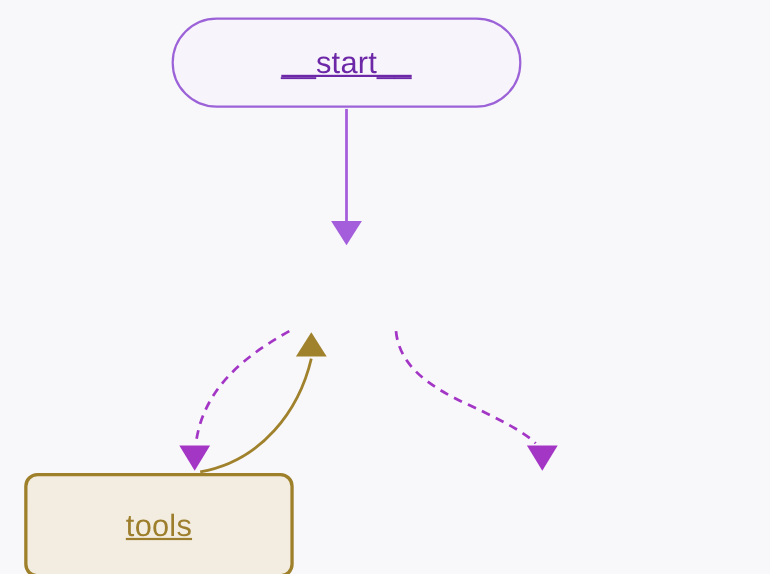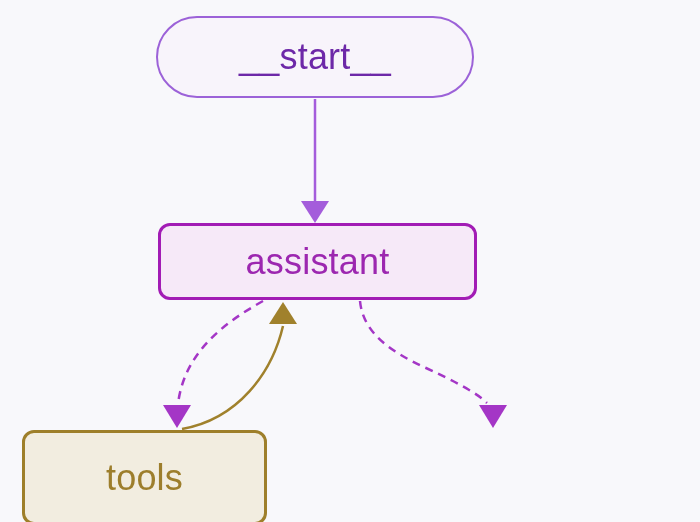--- a/index.html
+++ b/index.html
@@ -21,23 +21,24 @@
     top: 0;
     width: 700px;
     height: 522px;
   }
   .node {
     position: absolute;
     box-sizing: border-box;
     display: flex;
     align-items: center;
     justify-content: center;
-    font-size: 36px;
+    font-size: 28px;
     letter-spacing: 0.2px;
     border-style: solid;
+    text-decoration: underline;
   }
   .stadium {
     border-width: 2.5px;
     border-radius: 42px;
   }
   .rect {
     border-width: 3px;
     border-radius: 12px;
   }
   .node-start     { left: 156px; top: 16px;  width: 318px; height: 82px; }
@@ -62,22 +63,19 @@
     <polygon points="269,324 297,324 283,302" fill="#a0812c"></polygon>
 
     <path d="M360,301 C363,333 391,352 426,368 C456,382 477,393 487,403" stroke-width="2.5" stroke-dasharray="8,6" stroke="#a436c6"></path>
     <polygon points="479,405 507,405 493,428" fill="#a436c6"></polygon>
   </svg>
 
   <div class="node stadium node-start" style="border-color: rgb(156, 98, 216); background-color: rgb(248, 244, 251); color: rgb(109, 40, 168);">
     <span>__start__</span>
   </div>
 
-  <div class="node rect node-assistant" style="border-color: rgb(162, 28, 181); background-color: rgb(246, 233, 248); color: rgb(156, 39, 176);">
-    <span>assistant</span>
-  </div>
 
   <div class="node rect node-tools" style="border-color: rgb(158, 127, 42); background-color: rgb(242, 237, 224); color: rgb(157, 126, 44);">
     <span>tools</span>
   </div>
 
 
 </div>
 
 </body></html>

